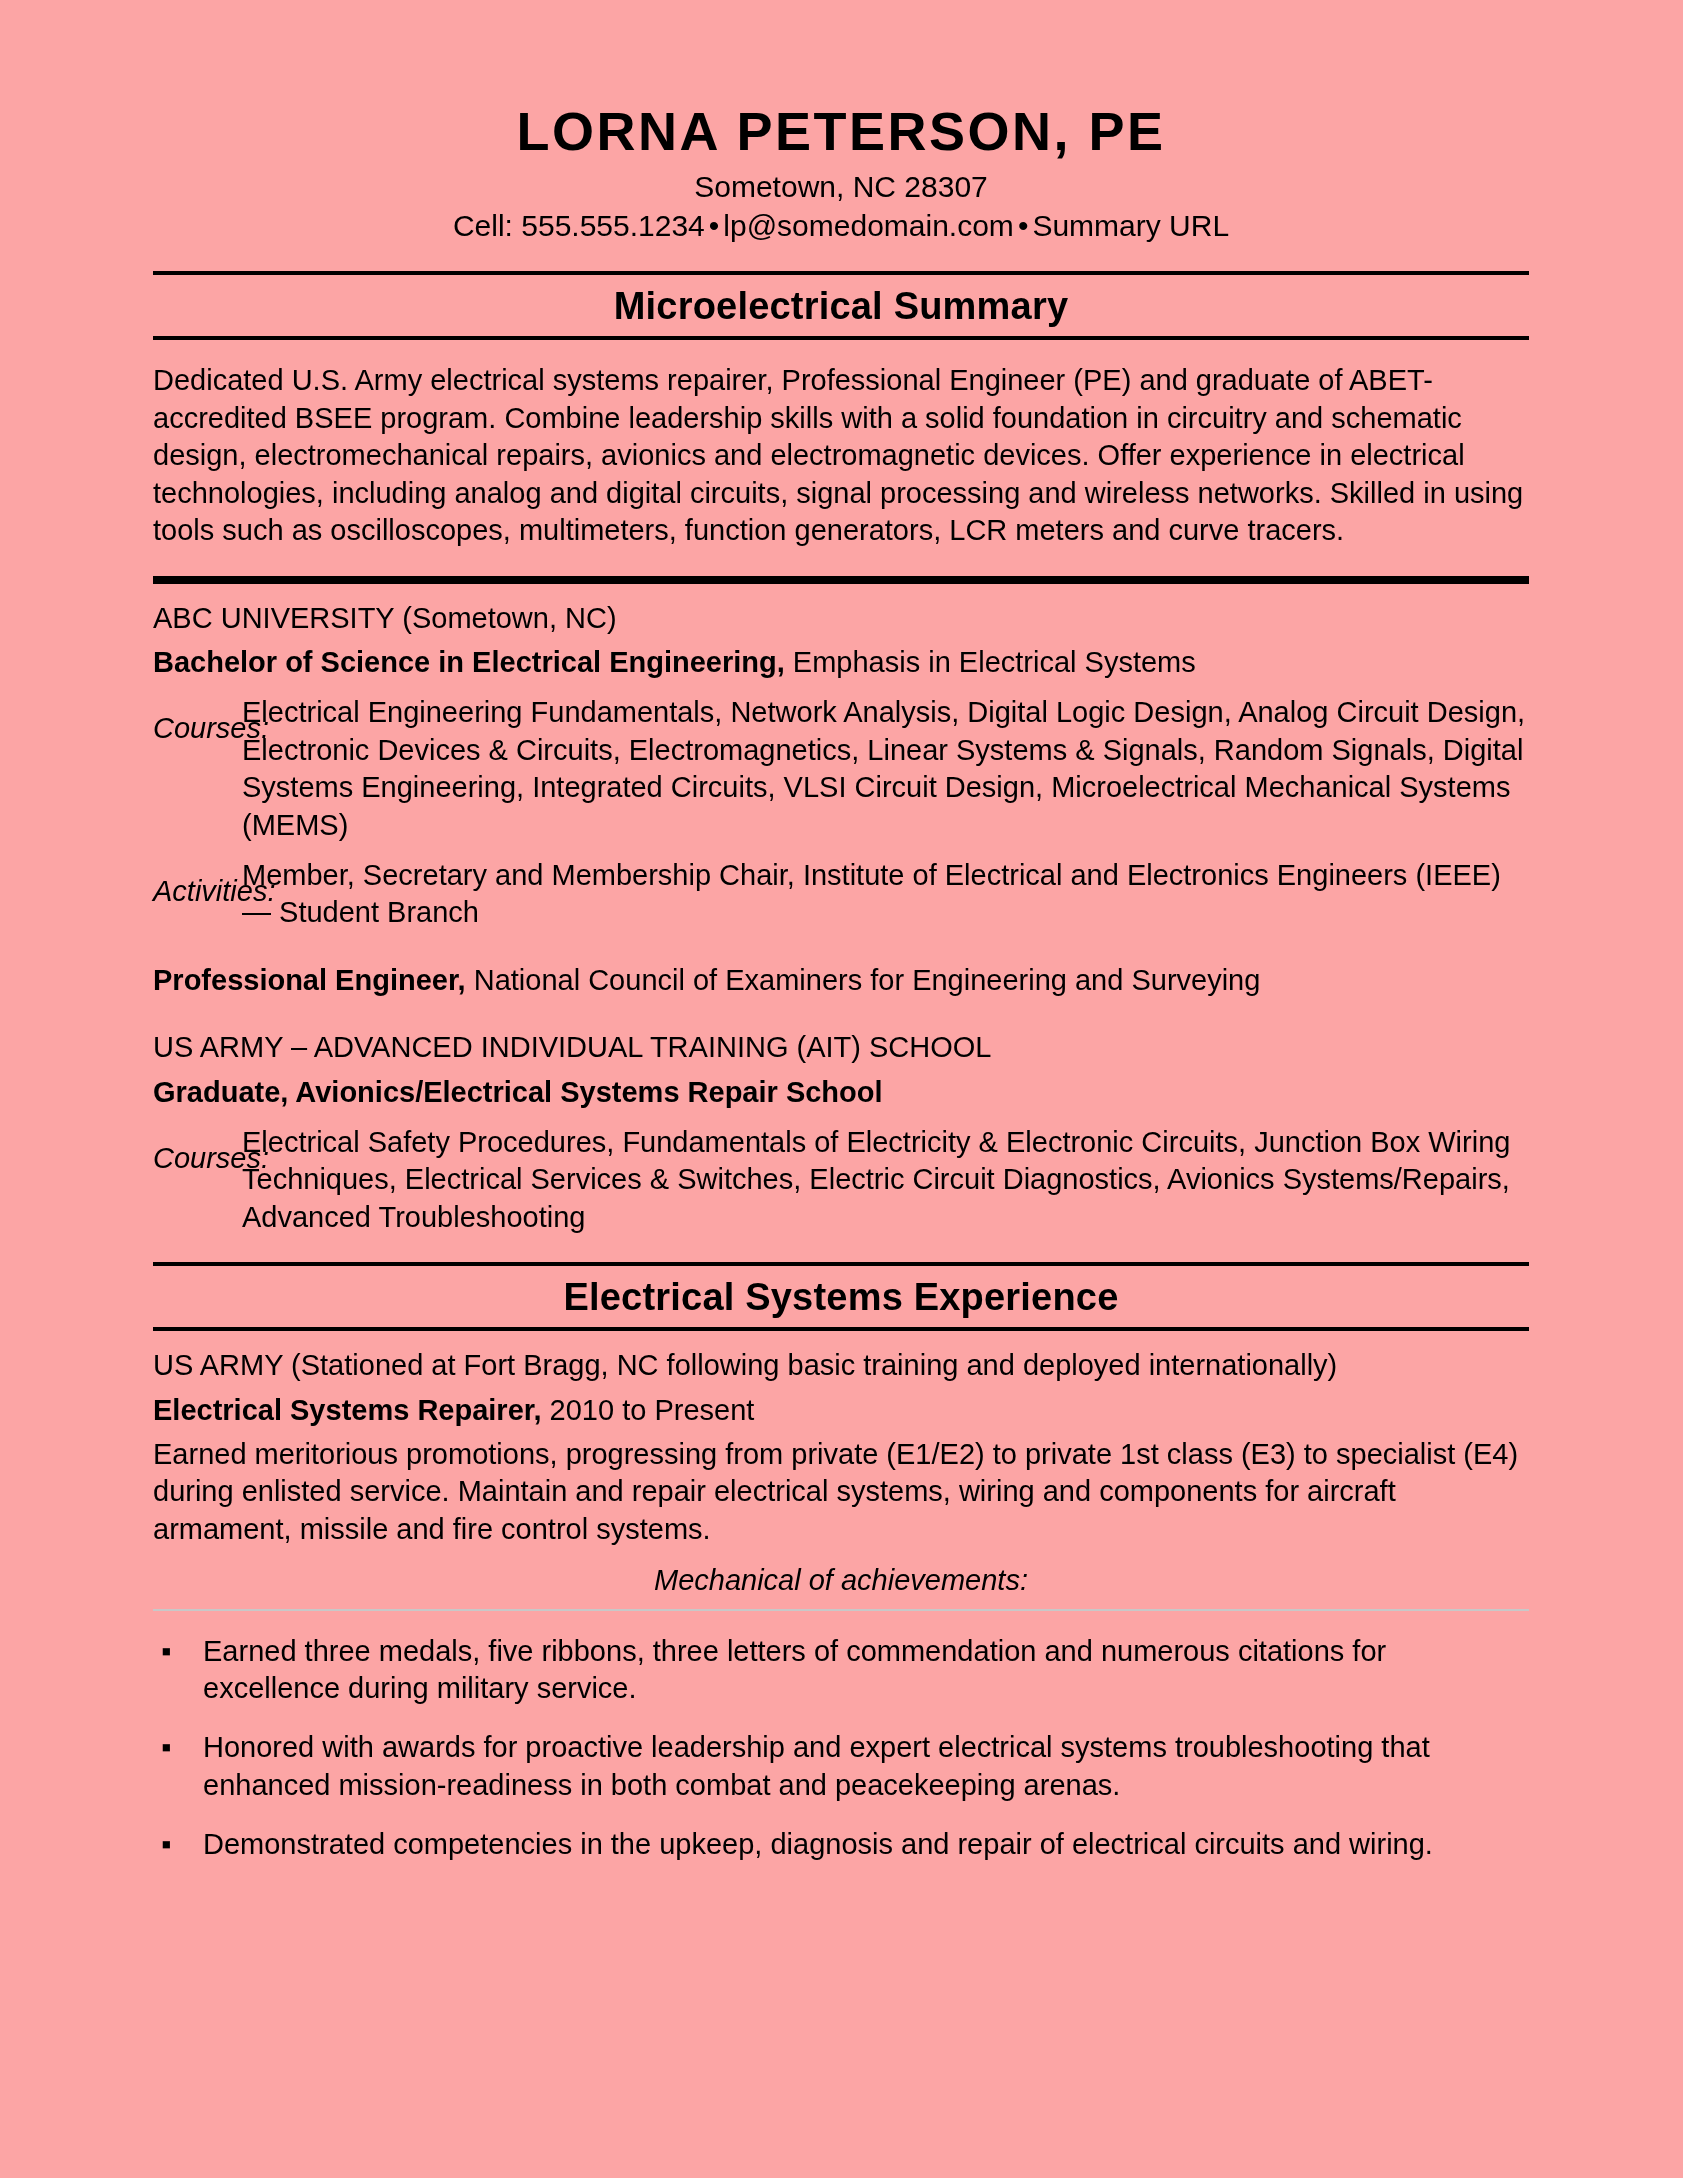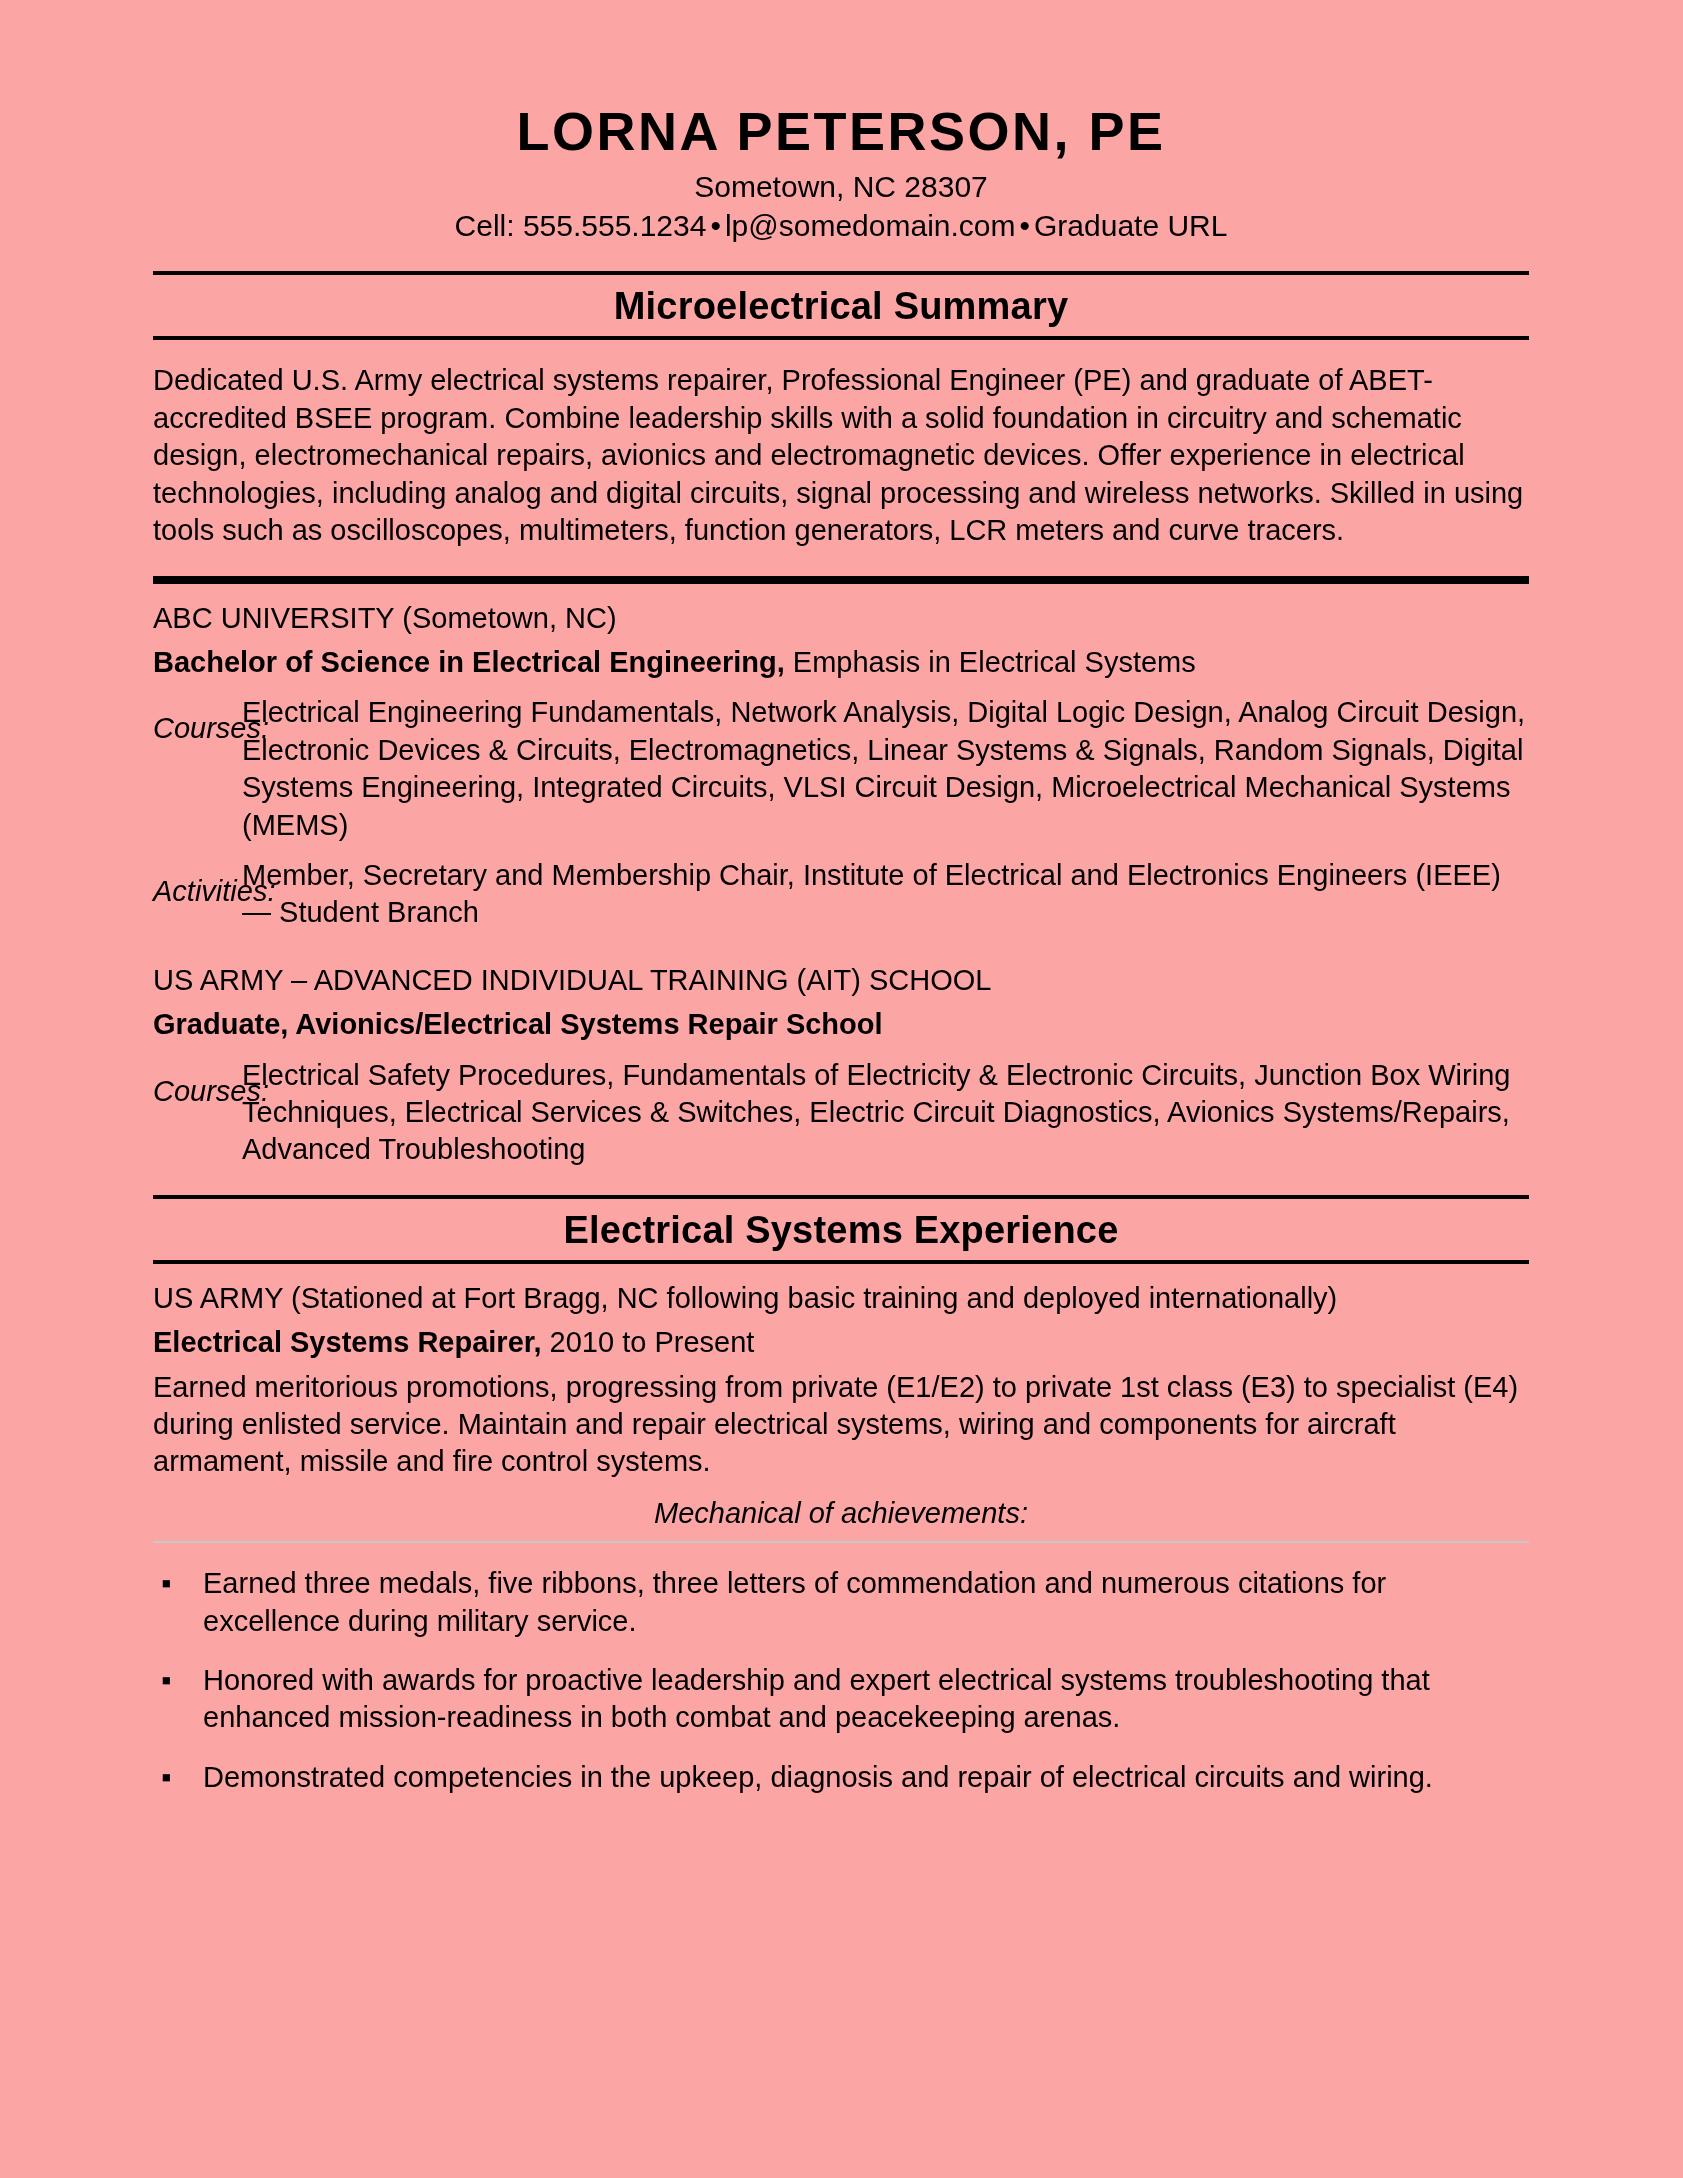--- a/index.html
+++ b/index.html
@@ -153,21 +153,21 @@
 </head>
 <body>
 
 <div id="page">
   <div class="sheet">
 
     <div>
       <div class="name">LORNA PETERSON, PE</div>
       <div class="contact-line">Sometown, NC 28307</div>
       <div class="contact-line second">
-        <span>Cell: 555.555.1234</span><span class="sep-dot">•</span><span>lp@somedomain.com</span><span class="sep-dot">•</span><span>Graduate URL</span>
+        <span>Cell: 555.555.1234</span><span class="sep-dot">•</span><span>lp@somedomain.com</span><span class="sep-dot">•</span><span>Summary URL</span>
       </div>
     </div>
 
     <div class="section">
       <div class="rule-thick"></div>
       <div class="section-title">Microelectrical Summary</div>
       <div class="rule-thick"></div>
       <div class="body-text">Dedicated U.S. Army electrical systems repairer, Professional Engineer (PE) and graduate of ABET-accredited BSEE program. Combine leadership skills with a solid foundation in circuitry and schematic design, electromechanical repairs, avionics and electromagnetic devices. Offer experience in electrical technologies, including analog and digital circuits, signal processing and wireless networks. Skilled in using tools such as oscilloscopes, multimeters, function generators, LCR meters and curve tracers.</div>
     </div>
 
@@ -185,20 +185,24 @@
       <div class="labeled-row">
         <span class="row-label">Courses:</span>
         <span class="row-value">Electrical Engineering Fundamentals, Network Analysis, Digital Logic Design, Analog Circuit Design, Electronic Devices &amp; Circuits, Electromagnetics, Linear Systems &amp; Signals, Random Signals, Digital Systems Engineering, Integrated Circuits, VLSI Circuit Design, Microelectrical Mechanical Systems (MEMS)</span>
       </div>
 
       <div class="labeled-row">
         <span class="row-label">Activities:</span>
         <span class="row-value">Member, Secretary and Membership Chair, Institute of Electrical and Electronics Engineers (IEEE) — Student Branch</span>
       </div>
 
+      <div class="plain-line gap-lg">
+        <span class="bold">Professional Engineer,</span>
+        <span>National Council of Examiners for Engineering and Surveying</span>
+      </div>
 
       <div class="plain-line gap-lg">US ARMY – ADVANCED INDIVIDUAL TRAINING (AIT) SCHOOL</div>
 
       <div class="plain-line tight bold">Graduate, Avionics/Electrical Systems Repair School</div>
 
       <div class="labeled-row">
         <span class="row-label">Courses:</span>
         <span class="row-value">Electrical Safety Procedures, Fundamentals of Electricity &amp; Electronic Circuits, Junction Box Wiring Techniques, Electrical Services &amp; Switches, Electric Circuit Diagnostics, Avionics Systems/Repairs, Advanced Troubleshooting</span>
       </div>
     </div>

